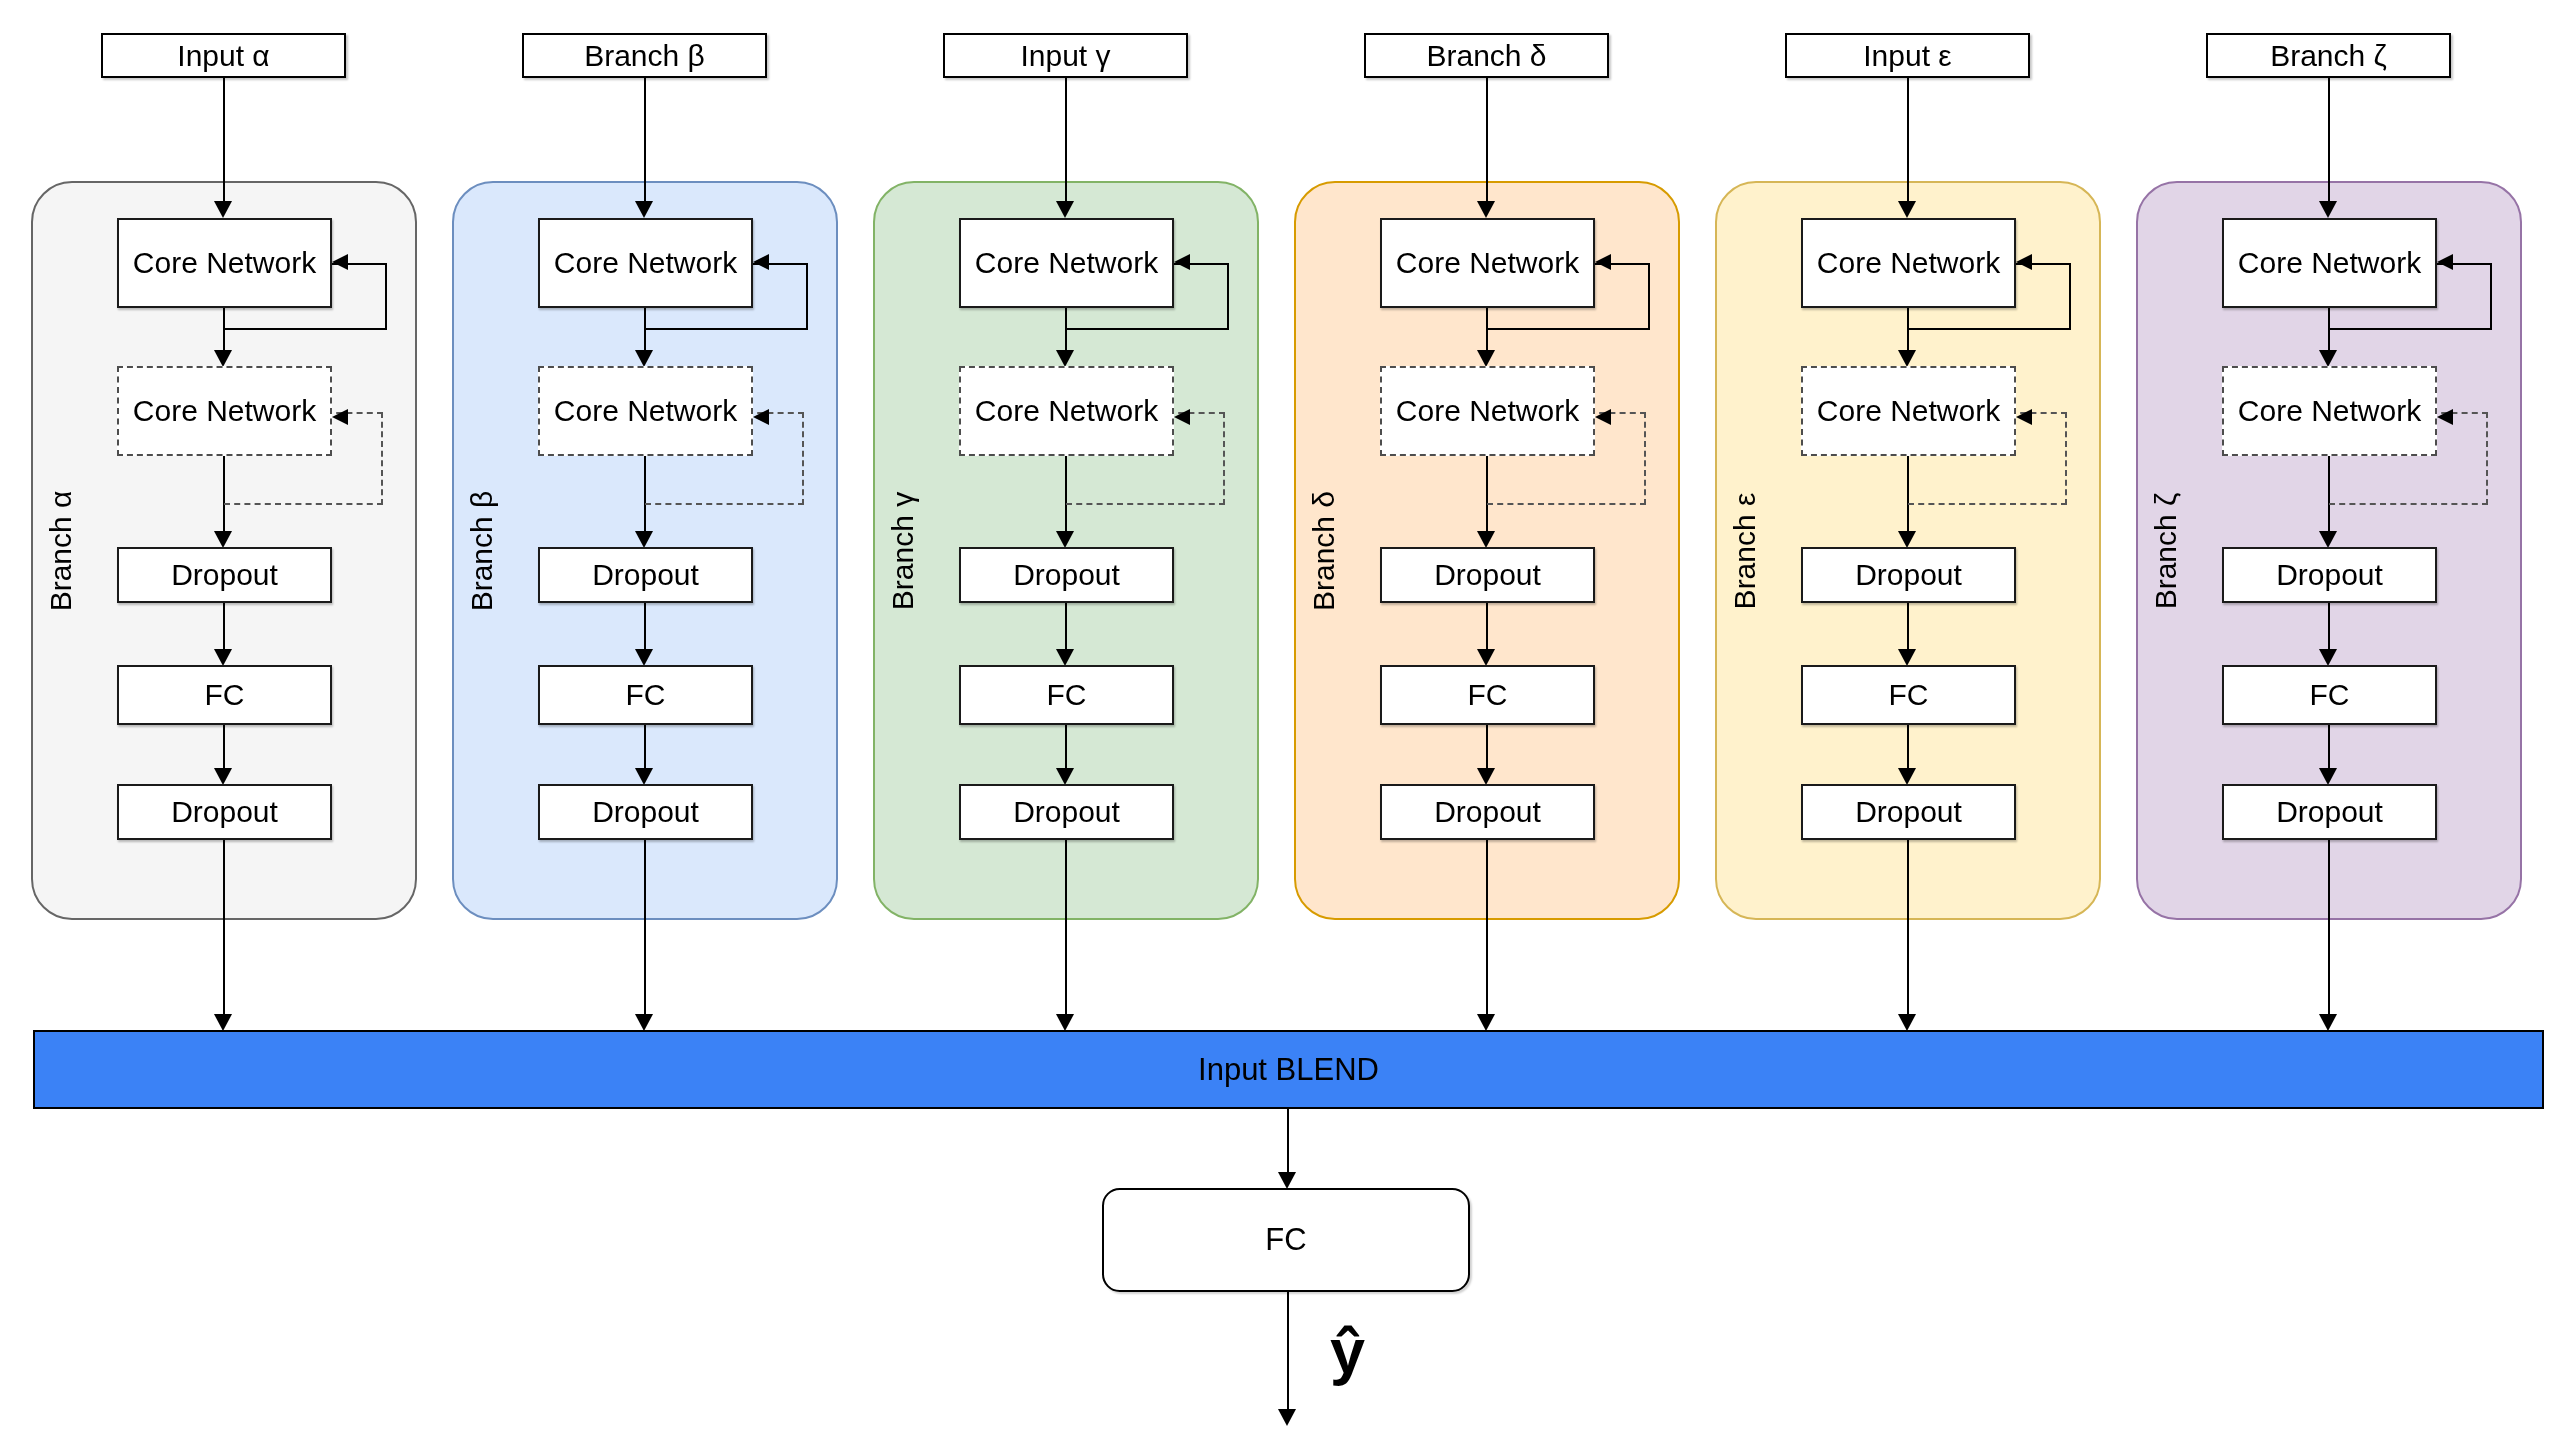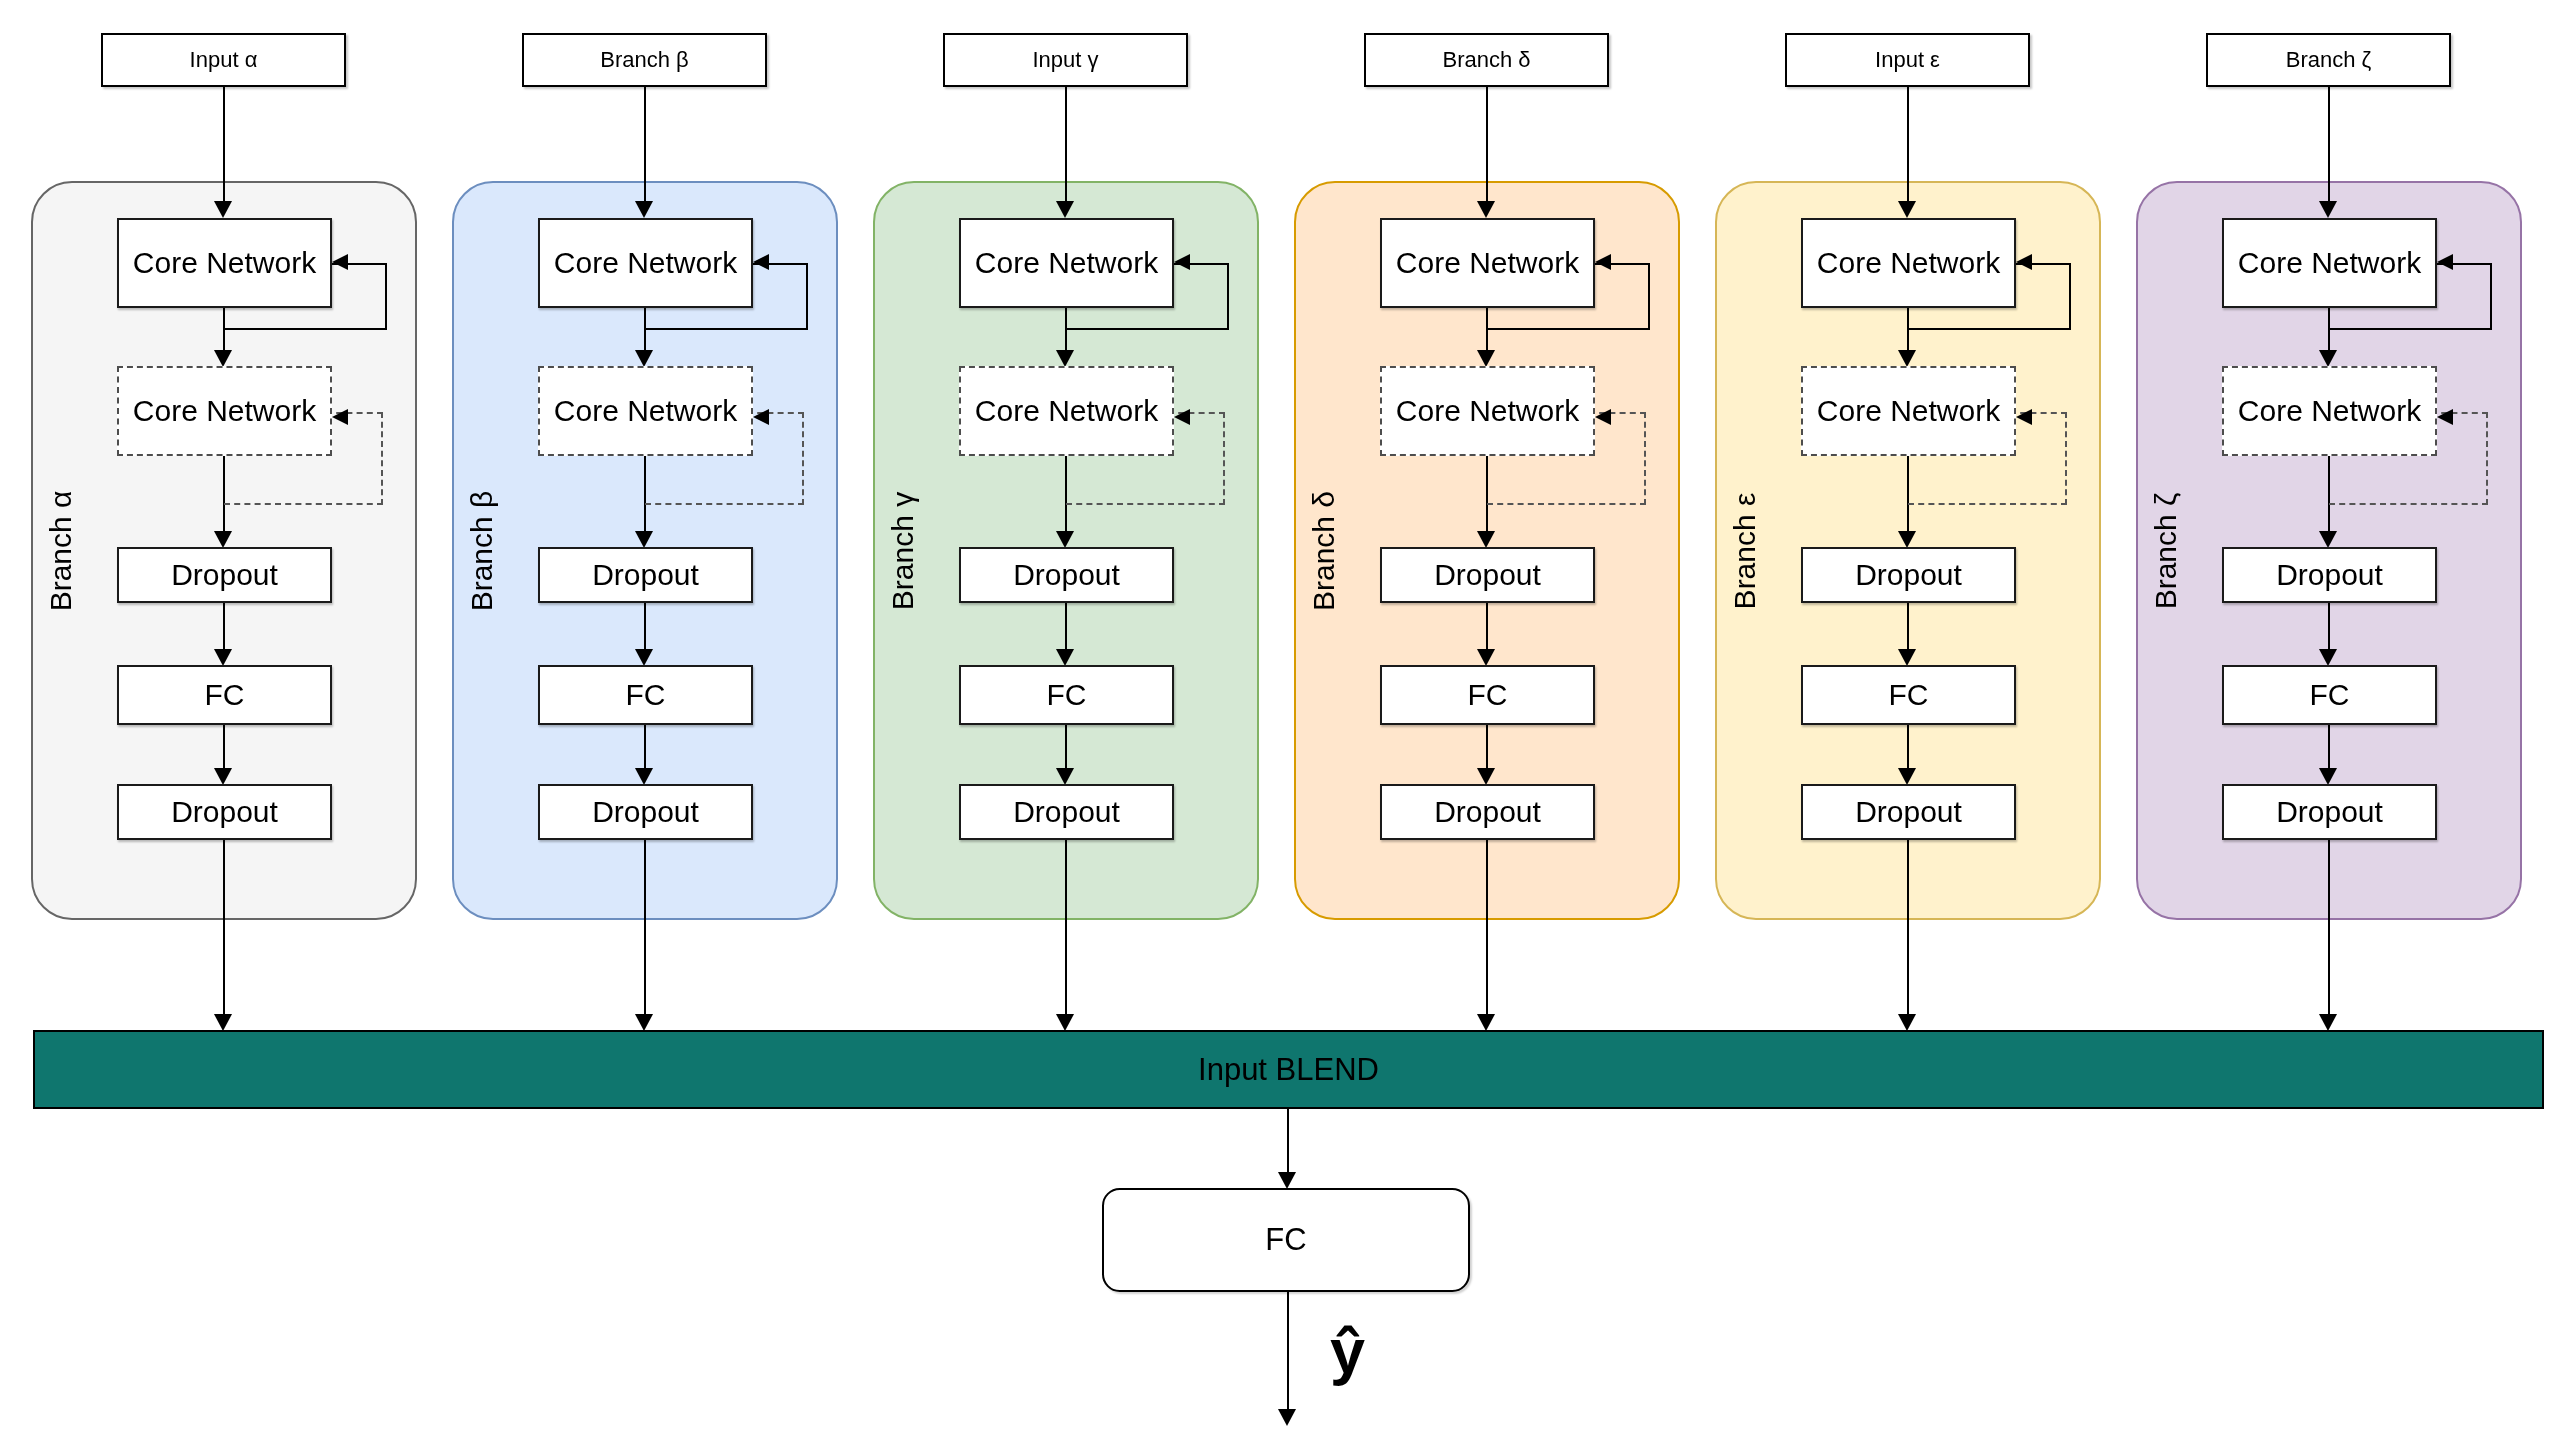--- a/index.html
+++ b/index.html
@@ -2,23 +2,23 @@
 <html style="font-size:11px"><head>
 <meta charset="utf-8">
 <style>
   html,body{margin:0;padding:0;background:#ffffff;}
   #canvas{
     position:relative;width:2576px;height:1442px;background:#ffffff;
     font-family:"Liberation Sans","DejaVu Sans",sans-serif;color:#000;overflow:hidden;
   }
   .branch-col{position:absolute;top:33px;width:386px;height:1002px;}
   .input-box{
-    position:absolute;left:70px;top:0;width:245px;height:54px;background:#fff;
+    position:absolute;left:70px;top:0;width:245px;height:45px;background:#fff;
     border:2.7px solid #000;box-sizing:border-box;display:flex;align-items:center;justify-content:center;
-    font-size:22px;z-index:3;box-shadow:2px 2px 2px rgba(0,0,0,0.22);
+    font-size:30px;z-index:3;box-shadow:2px 2px 2px rgba(0,0,0,0.22);
   }
   .bcontainer{
     position:absolute;left:0;top:148px;width:386px;height:739px;box-sizing:border-box;
     border:2px solid #666;border-radius:41px;z-index:0;
   }
   .branch-label{
     position:absolute;left:30px;top:518px;transform:translate(-50%,-50%) rotate(-90deg);
     font-size:30px;white-space:nowrap;z-index:2;color:#000;
   }
   .node{
@@ -54,21 +54,21 @@
   }
   .loop-d{
     position:absolute;left:193px;top:379px;width:159px;height:93px;box-sizing:border-box;
     border:2.7px dashed #555;border-left:none;z-index:1;
   }
   .loop-d-head{
     position:absolute;left:301px;top:376px;width:0;height:0;z-index:2;
     border-top:8.9px solid transparent;border-bottom:8.9px solid transparent;border-right:16.4px solid #000;
   }
   .blend-box{
-    position:absolute;left:33px;top:1030px;width:2511px;height:79px;background:#0f766e;
+    position:absolute;left:33px;top:1030px;width:2511px;height:79px;background:#3b82f6;
     border:2.7px solid #000;box-sizing:border-box;display:flex;align-items:center;justify-content:center;
     font-size:31px;z-index:2;
   }
   .fc-big{
     position:absolute;left:1102px;top:1188px;width:368px;height:104px;background:#fff;
     border:2.7px solid #000;border-radius:17.7px;box-sizing:border-box;
     display:flex;align-items:center;justify-content:center;font-size:31px;z-index:2;
     box-shadow:2px 2px 2px rgba(0,0,0,0.18);
   }
   .yhat{position:absolute;left:1330px;top:1320px;font-size:63px;font-weight:600;line-height:1;z-index:2;}

